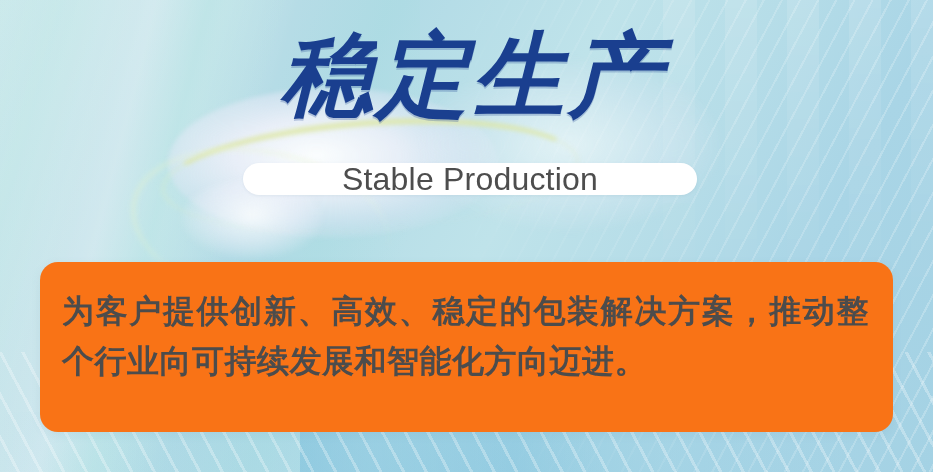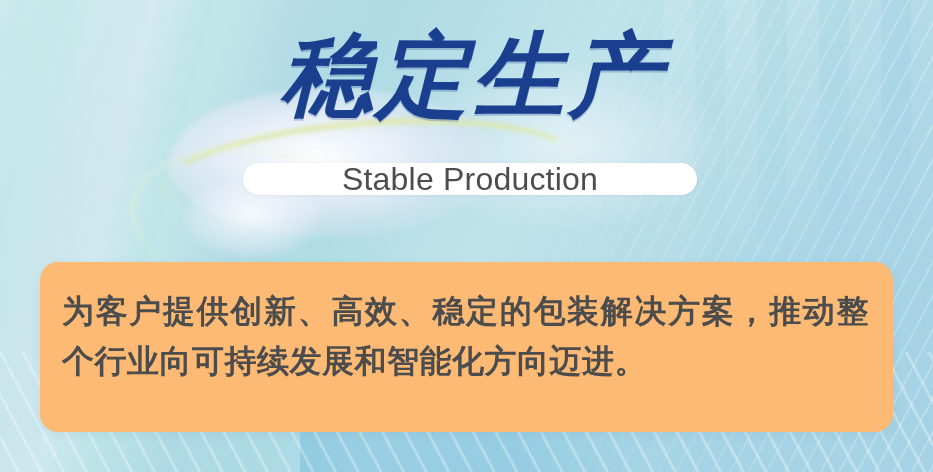--- a/index.html
+++ b/index.html
@@ -254,21 +254,21 @@
     white-space: nowrap;
   }
 
   .body-card {
     position: absolute;
     left: 40px;
     top: 262px;
     width: 853px;
     height: 170px;
     border-radius: 18px;
-    background: #fdba74;
+    background: #f97316;
     box-shadow: 0 3px 10px rgba(110,150,170,0.12);
     padding: 24px 24px 0 22px;
   }
   .body-card p {
     margin: 0;
     font-size: 32px;
     line-height: 50px;
     font-weight: 700;
     color: #4c4c4c;
     letter-spacing: 0.5px;

